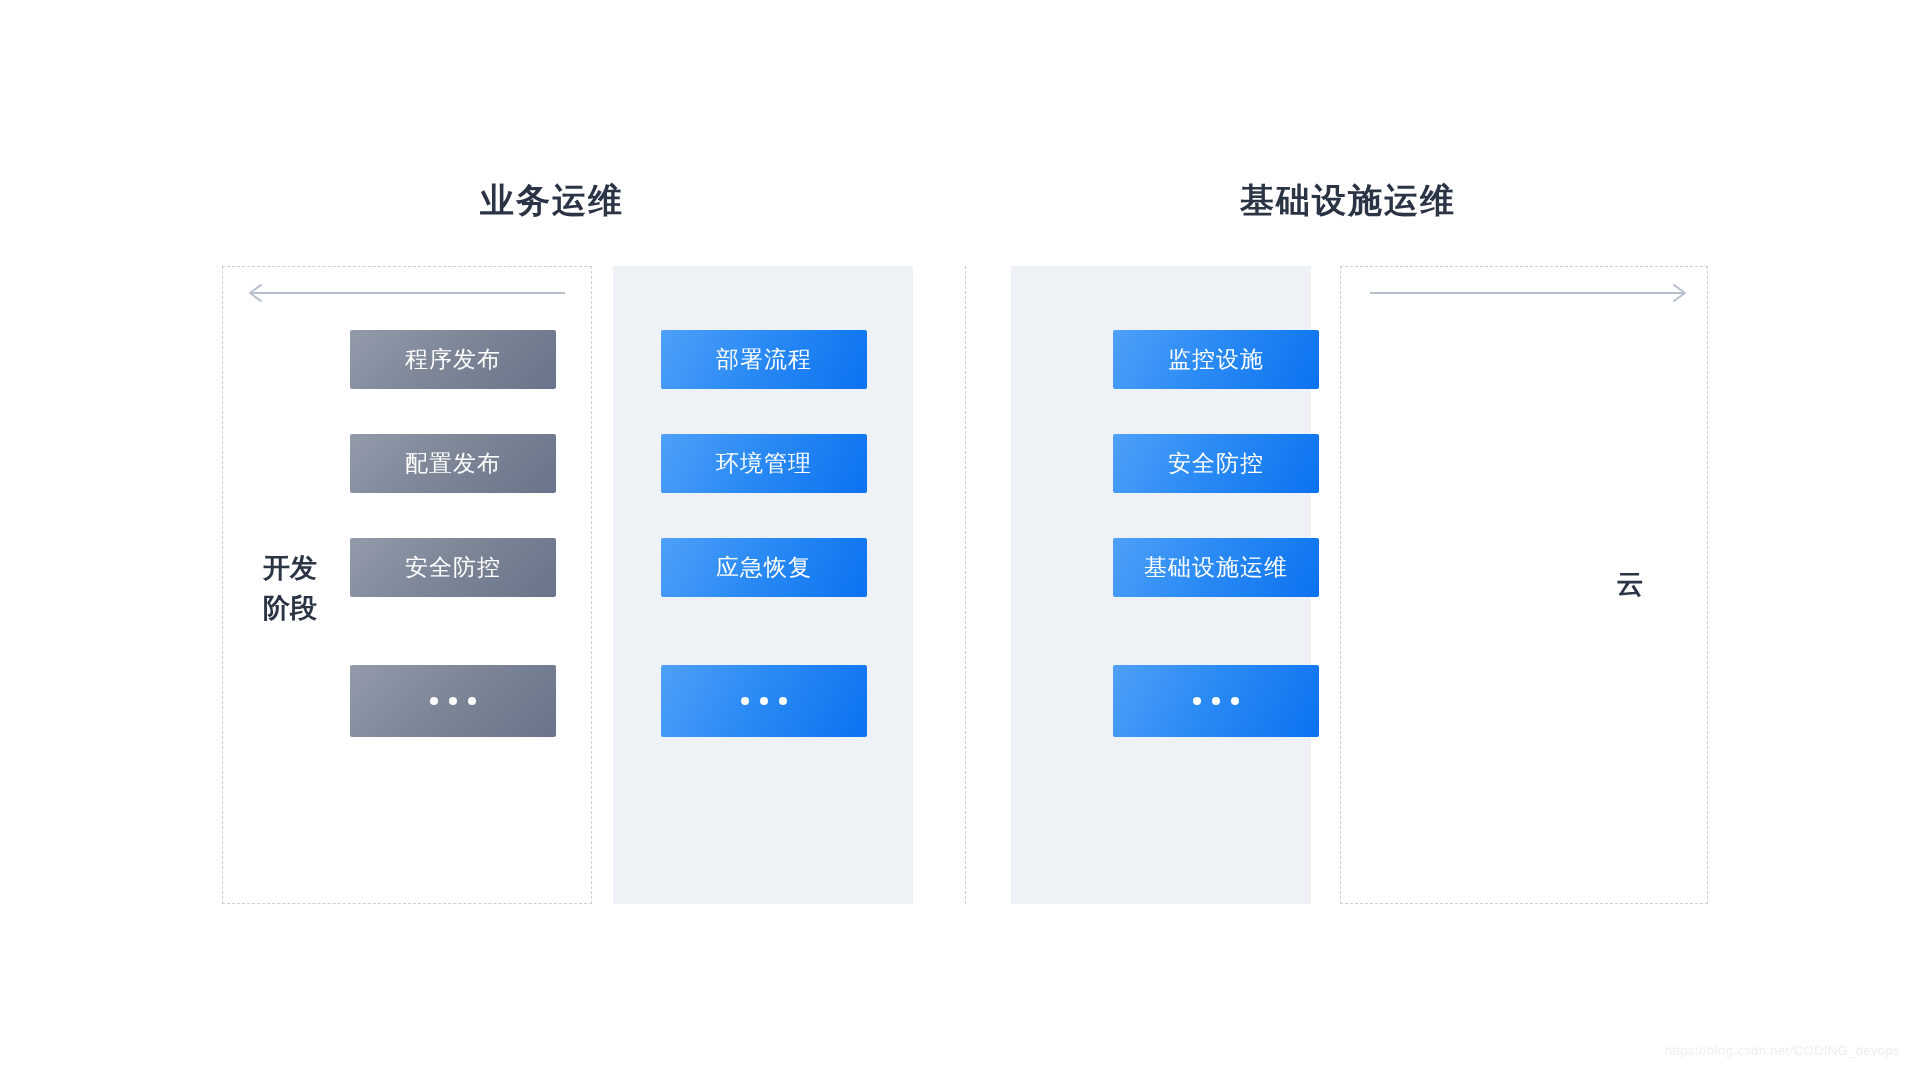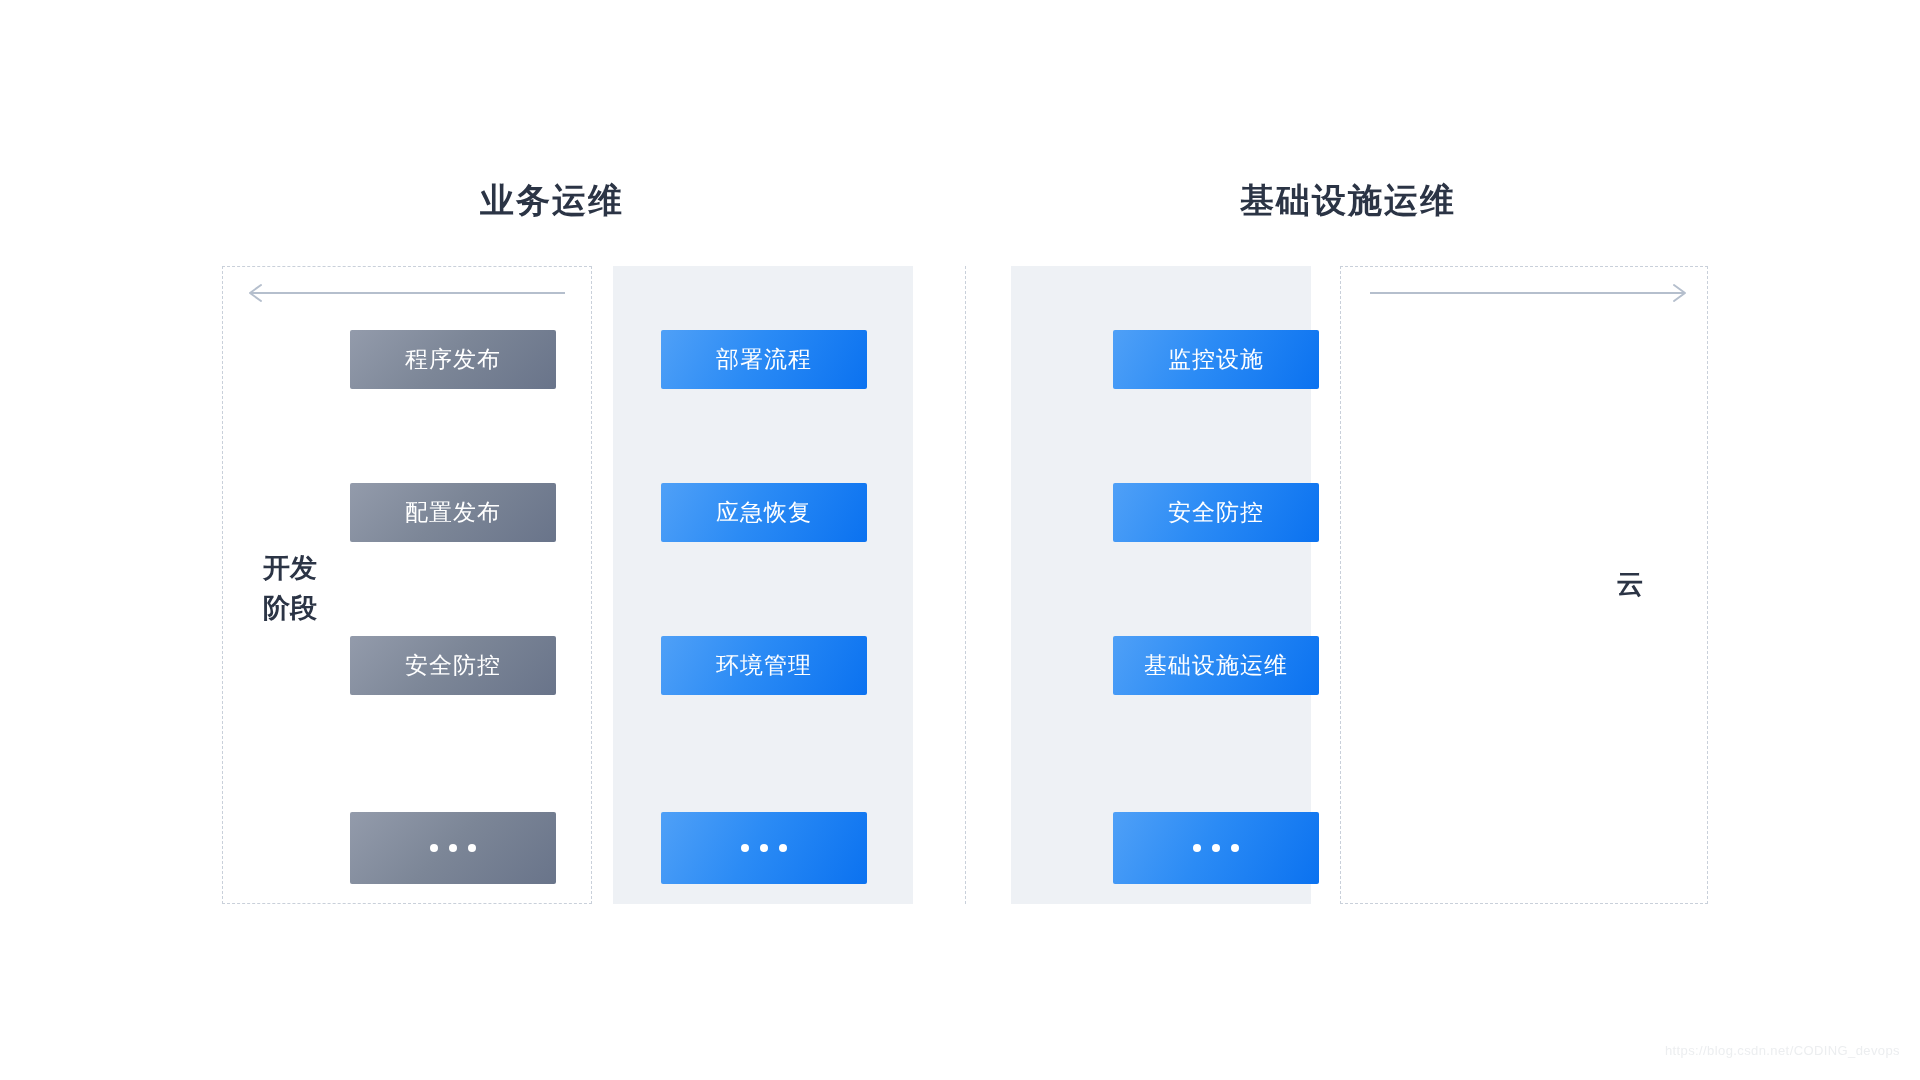--- a/index.html
+++ b/index.html
@@ -101,21 +101,21 @@
     width: 206px;
     height: 59px;
     display: flex;
     align-items: center;
     justify-content: center;
     color: #ffffff;
     font-size: 23px;
     letter-spacing: 1px;
     border-radius: 2px;
     box-sizing: border-box;
-    margin-bottom: 94px;
+    margin-bottom: 45px;
     white-space: nowrap;
   }
   .box:last-child { margin-bottom: 0; }
 
   .box.ellipsis {
     height: 72px;
     margin-bottom: 0;
   }
 
   .box.gray {
@@ -204,24 +204,24 @@
           <i></i>
         </span>
     </div>
   </div>
 
   <div class="col" id="col-2">
     <div class="box blue">
       <span>部署流程</span>
     </div>
     <div class="box blue">
+      <span>环境管理</span>
+    </div>
+    <div class="box blue">
       <span>应急恢复</span>
-    </div>
-    <div class="box blue">
-      <span>环境管理</span>
     </div>
     <div class="gap-extra"></div>
     <div class="box blue ellipsis">
       <span class="dots">
           <i></i>
           <i></i>
           <i></i>
         </span>
     </div>
   </div>

